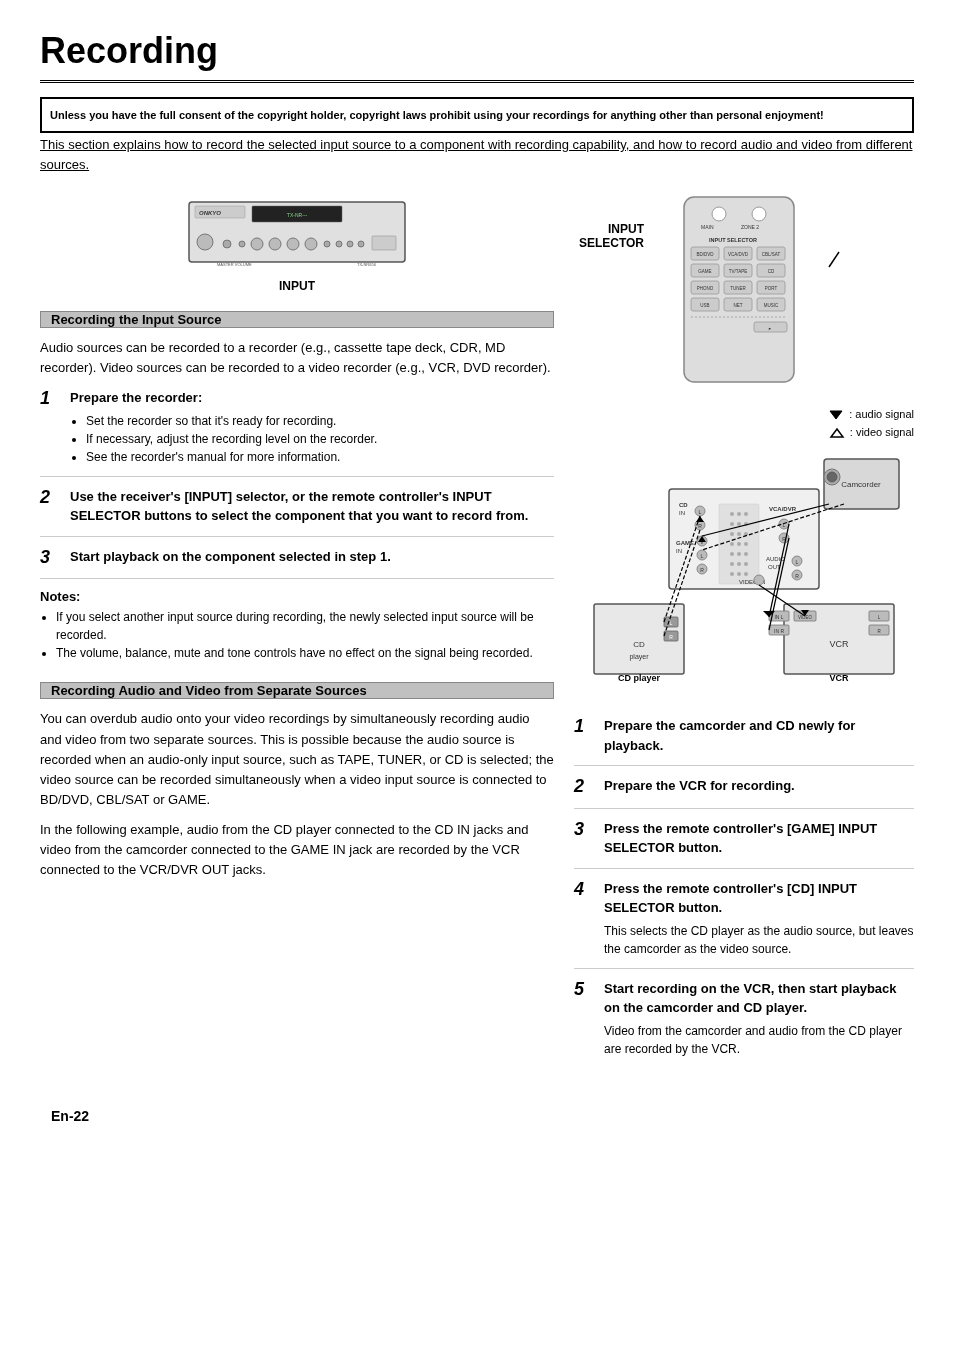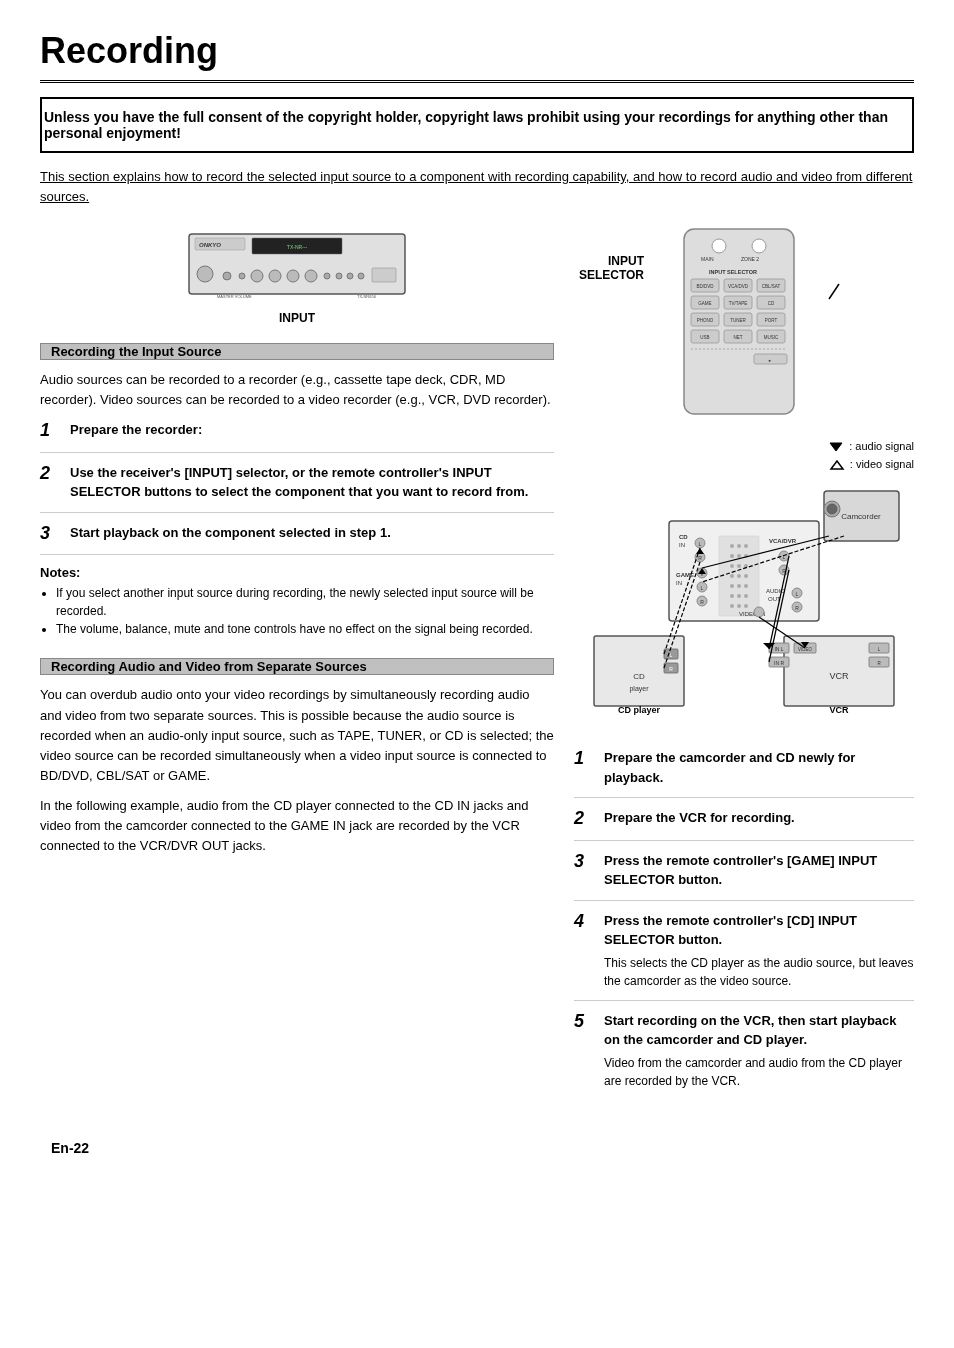--- a/index.html
+++ b/index.html
@@ -14,23 +14,23 @@
     }
     h1.page-title {
       font-size: 36px;
       font-weight: bold;
       border-bottom: 3px double #000;
       padding-bottom: 8px;
       margin-bottom: 14px;
     }
     .warning-box {
       border: 2px solid #000;
-      padding: 10px 2px;
-      margin-bottom: 14px;
-      font-size: 14px;
+      padding: 10px 8px;
+      margin-bottom: 2px;
+      font-size: 11px;
     }
     .warning-box strong {
       font-weight: bold;
     }
     .intro-text {
       font-size: 13px;
       margin-bottom: 18px;
       line-height: 1.5;
       text-decoration: underline;
     }
@@ -203,20 +203,25 @@
     </div>
 
     <div class="section-block">
       <div class="section-header">Recording the Input Source</div>
       <p class="body-text">Audio sources can be recorded to a recorder (e.g., cassette tape deck, CDR, MD recorder). Video sources can be recorded to a video recorder (e.g., VCR, DVD recorder).</p>
 
       <div class="step">
         <span class="step-num">1</span>
         <div class="step-content">
           <strong>Prepare the recorder:</strong>
+          <ul style="margin-left:16px; margin-top:4px; font-size:12px; line-height:1.5;">
+            <li>Set the recorder so that it's ready for recording.</li>
+            <li>If necessary, adjust the recording level on the recorder.</li>
+            <li>See the recorder's manual for more information.</li>
+          </ul>
         </div>
       </div>
 
       <div class="step">
         <span class="step-num">2</span>
         <div class="step-content">
           <strong>Use the receiver's [INPUT] selector, or the remote controller's INPUT SELECTOR buttons to select the component that you want to record from.</strong>
         </div>
       </div>
 

